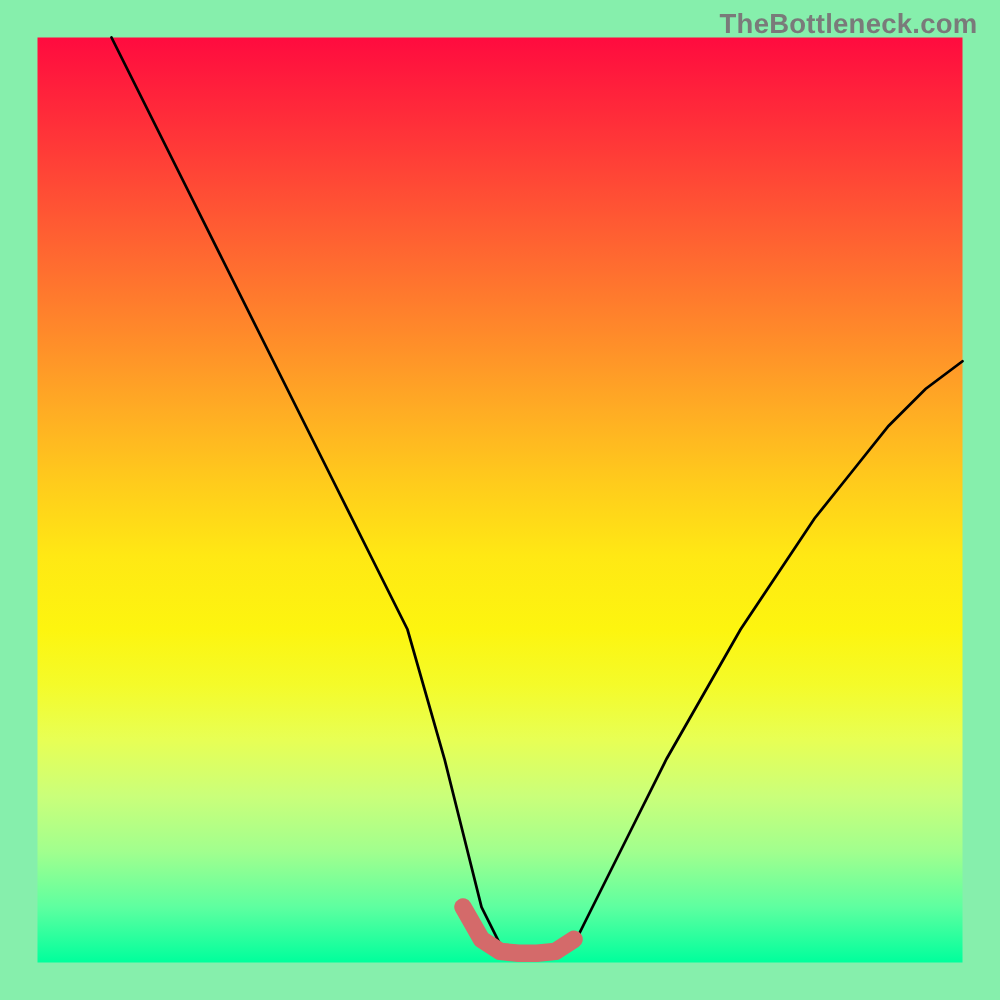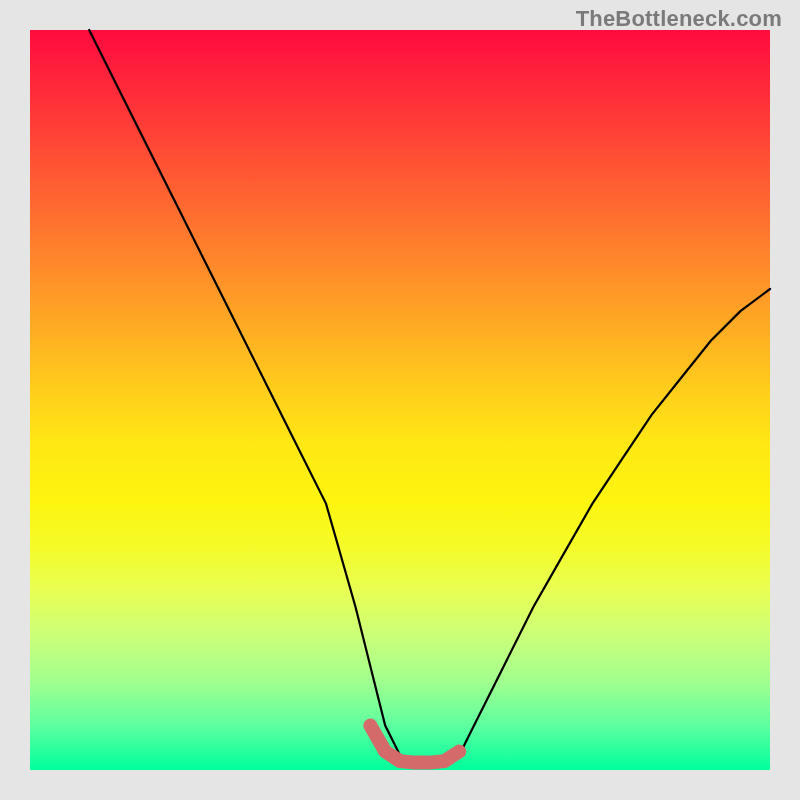--- a/index.html
+++ b/index.html
@@ -8,21 +8,21 @@
     width: 800px;
     height: 800px;
     background: #000;
     overflow: hidden;
     font-family: Arial, Helvetica, sans-serif;
   }
   .frame {
     position: relative;
     width: 800px;
     height: 800px;
-    background: #e5e5e5;
+    background: #86efac;
   }
   .plot-area {
     position: absolute;
     left: 30px;
     top: 30px;
     width: 740px;
     height: 740px;
     background: linear-gradient(to bottom,
       #ff0b3f 0%,
       #ff2a3a 8%,

